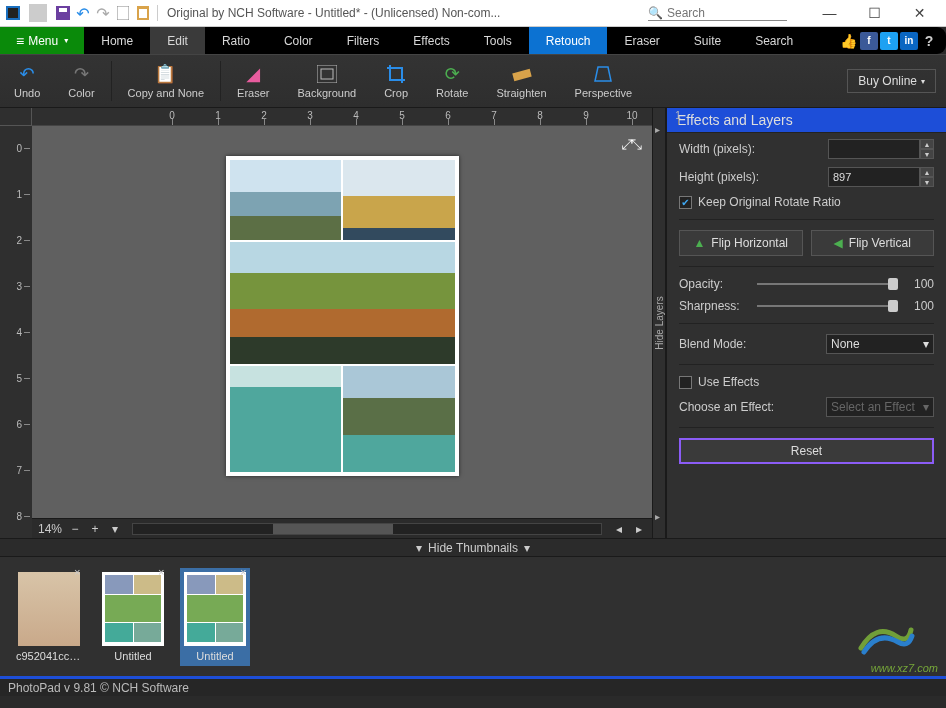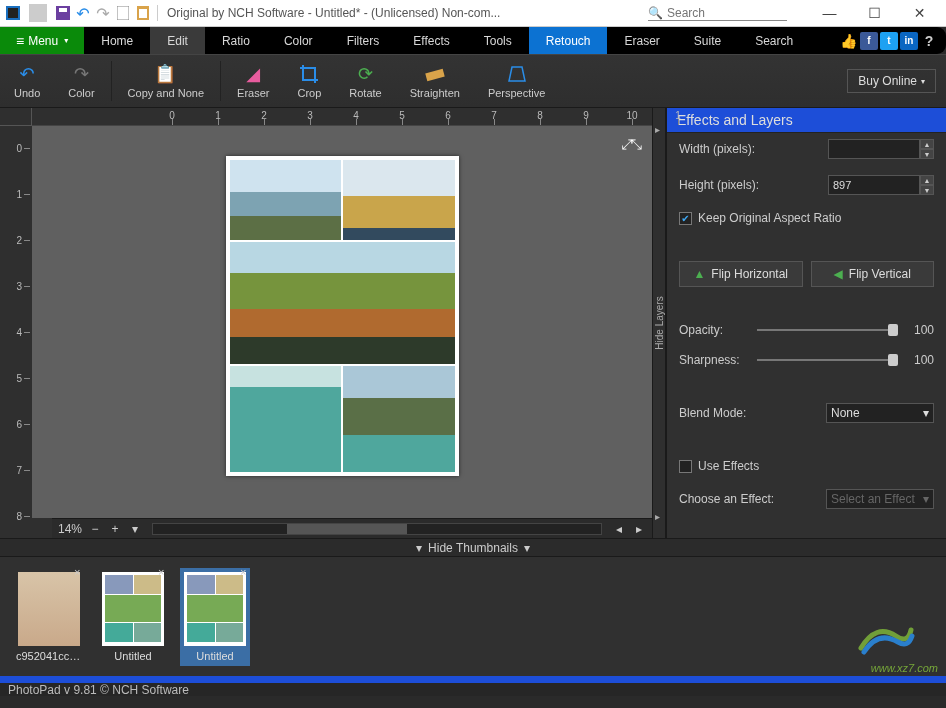--- a/index.html
+++ b/index.html
@@ -52,33 +52,33 @@
 .canvas-wrap { flex:1; background:#606060; position:relative; overflow:hidden; display:flex; align-items:flex-start; justify-content:center; }
 .canvas-wrap .fullscreen-icon { position:absolute; top:10px; right:12px; color:#fff; cursor:pointer; font-size:14px; letter-spacing:-2px; }
 .canvas { margin-top:30px; width:233px; height:320px; background:#fff; box-shadow:0 0 4px rgba(0,0,0,.6); padding:4px; display:grid; grid-template-columns:1fr 1fr; grid-template-rows:80px 1fr 106px; gap:2px; }
 .canvas div { background:#8db3c9; }
 .canvas .c1 { background:linear-gradient(#cfe3ef 40%,#7da3b2 40%,#7da3b2 70%,#5c6f45 70%); }
 .canvas .c2 { background:linear-gradient(#dbe7ee 45%,#c9a54b 45%,#c9a54b 85%,#324a5e 85%); }
 .canvas .c3 { grid-column:1/3; background:linear-gradient(#b8d7e3 25%,#76943d 25%,#76943d 55%,#b06a2f 55%,#b06a2f 78%,#2d3a2a 78%); }
 .canvas .c4 { background:linear-gradient(#c7e2e0 20%,#4fa79d 20%,#4fa79d 100%); }
 .canvas .c5 { background:linear-gradient(#aac7d7 30%,#5a6f47 30%,#5a6f47 65%,#4fa79d 65%); }
 
-.zoombar { height:20px; background:#2b2b2b; border-top:1px solid #1a1a1a; display:flex; align-items:center; color:#ccc; padding:0 6px; gap:6px; font-size:11px;margin-left:20px; }
+.zoombar { height:20px; background:#2b2b2b; border-top:1px solid #1a1a1a; display:flex; align-items:center; color:#ccc; padding:0 6px; gap:6px; font-size:11px; }
 .zoombar .btn { cursor:pointer; width:14px; text-align:center; }
 .zoombar .scroll-hz { flex:1; height:12px; background:#222; margin:0 4px; position:relative; border:1px solid #444; }
 .zoombar .scroll-hz::after { content:""; position:absolute; left:30%; top:0; bottom:0; width:120px; background:#555; }
 
 .midgrip { width:14px; background:#2f2f2f; border-left:1px solid #1a1a1a; border-right:1px solid #1a1a1a; position:relative; cursor:ew-resize; }
 .midgrip .arrow { position:absolute; left:2px; color:#aaa; font-size:10px; }
 .midgrip .lbl { position:absolute; top:50%; left:50%; transform:translate(-50%,-50%) rotate(-90deg); color:#aaa; font-size:10px; white-space:nowrap; }
 
 
 .panel { width:280px; background:#303030; border-left:1px solid #1a1a1a; display:flex; flex-direction:column; }
 .panel .title { background:#1d4ed8; color:#ddd; font-size:14px; padding:4px 10px; border-bottom:1px solid #222; }
-.panel .body { flex:1; padding:6px 12px; color:#ccc; display:flex; flex-direction:column; gap:16px; overflow:hidden; }
+.panel .body { flex:1; padding:6px 12px; color:#ccc; display:flex; flex-direction:column; gap:8px; overflow:hidden; }
 .panel .row { display:flex; align-items:center; gap:8px; }
 .panel .row label { flex:1; color:#ccc; font-size:12px; }
 .panel .numbox { display:flex; align-items:center; }
 .panel .numbox input { width:92px; height:20px; background:#222; border:1px solid #555; color:#ddd; padding:0 4px; font-size:11px; }
 .panel .numbox .spin { width:14px; display:flex; flex-direction:column; }
 .panel .numbox .spin div { height:10px; background:#444; border:1px solid #555; color:#ccc; font-size:7px; display:flex; align-items:center; justify-content:center; cursor:pointer; }
 .panel .chk { display:flex; align-items:center; gap:6px; }
 .panel .chk .box { width:13px; height:13px; background:#222; border:1px solid #777; display:flex; align-items:center; justify-content:center; color:#3fa9f5; font-size:10px; }
 .panel .btnrow { display:flex; gap:8px; }
 .panel .btnrow button { flex:1; background:#3a3a3a; border:1px solid #555; color:#ddd; height:26px; display:flex; align-items:center; justify-content:center; gap:6px; cursor:pointer; font-size:11px; }
@@ -97,21 +97,21 @@
 .thumbbar { height:120px; background:#303030; display:flex; align-items:center; gap:12px; padding:8px 12px; border-top:1px solid #1a1a1a; position:relative; }
 .thumbbar .item { display:flex; flex-direction:column; align-items:center; gap:4px; cursor:pointer; padding:4px; }
 .thumbbar .item.sel { background:#3b6ea5; }
 .thumbbar .item .thumb { width:62px; height:74px; background:#888; position:relative; }
 .thumbbar .item .thumb .x { position:absolute; top:-6px; right:-6px; width:12px; height:12px; color:#ccc; font-size:11px; cursor:pointer; }
 .thumbbar .item .name { color:#ddd; font-size:11px; max-width:66px; text-align:center; white-space:nowrap; overflow:hidden; text-overflow:ellipsis; }
 .thumbbar .watermark { position:absolute; right:8px; bottom:2px; color:#7db33a; font-size:11px; opacity:.9; font-style:italic; pointer-events:none; }
 .thumbbar .wm-logo { position:absolute; right:30px; bottom:18px; width:60px; height:40px; pointer-events:none; opacity:.85; }
 
 
-.status { height:20px; background:#262626; color:#bbb; font-size:11px; display:flex; align-items:center; padding:0 8px; border-top:7px solid #1d4ed8; }
+.status { height:20px; background:#262626; color:#bbb; font-size:11px; display:flex; align-items:center; padding:0 8px; border-top:3px solid #1d4ed8; }
 
 
 .c-blue{color:#2a8de8;} .c-orange{color:#e38b2a;} .c-pink{color:#e85c9e;} .c-green{color:#4caf50;}
 svg{display:block;}
 </style>
 </head>
 <body>
 
 <div class="titlebar">
   <div class="qat">
@@ -192,20 +192,29 @@
     </div>
   <div class="sep"></div>
   <div class="tool">
       <div class="ic c-orange">📋</div>
       <span>Copy and None</span>
     </div>
   <div class="sep"></div>
   <div class="tool">
       <div class="ic c-pink">◢</div>
       <span>Eraser</span>
+    </div>
+  <div class="tool">
+      <div class="ic">
+    <svg width="20" height="18">
+          <rect width="20" height="18" fill="none" stroke="#bbb"></rect>
+          <rect x="4" y="4" width="12" height="10" fill="#333" stroke="#bbb"></rect>
+        </svg>
+  </div>
+      <span>Background</span>
     </div>
   <div class="tool">
       <div class="ic c-blue">
     <svg width="20" height="20">
           <path d="M4 1v15h15 M1 4h15v15" stroke="#2a8de8" stroke-width="2" fill="none"></path>
         </svg>
   </div>
       <span>Crop</span>
     </div>
   <div class="tool">
@@ -331,21 +340,21 @@
         <div class="numbox">
             <input value="897" style="">
             <div class="spin">
               <div>▲</div>
               <div>▼</div>
             </div>
           </div>
       </div>
       <div class="chk">
         <div class="box">✔</div>
-        <span>Keep Original Aspect Ratio</span>
+        <span>Keep Original Rotate Ratio</span>
       </div>
       <div class="sep"></div>
       <div class="btnrow">
         <button>
             <span style="color:#4caf50">▲</span>
             <span>Flip Horizontal</span>
           </button>
         <button>
             <span style="color:#4caf50">◀</span>
             <span>Flip Vertical</span>

